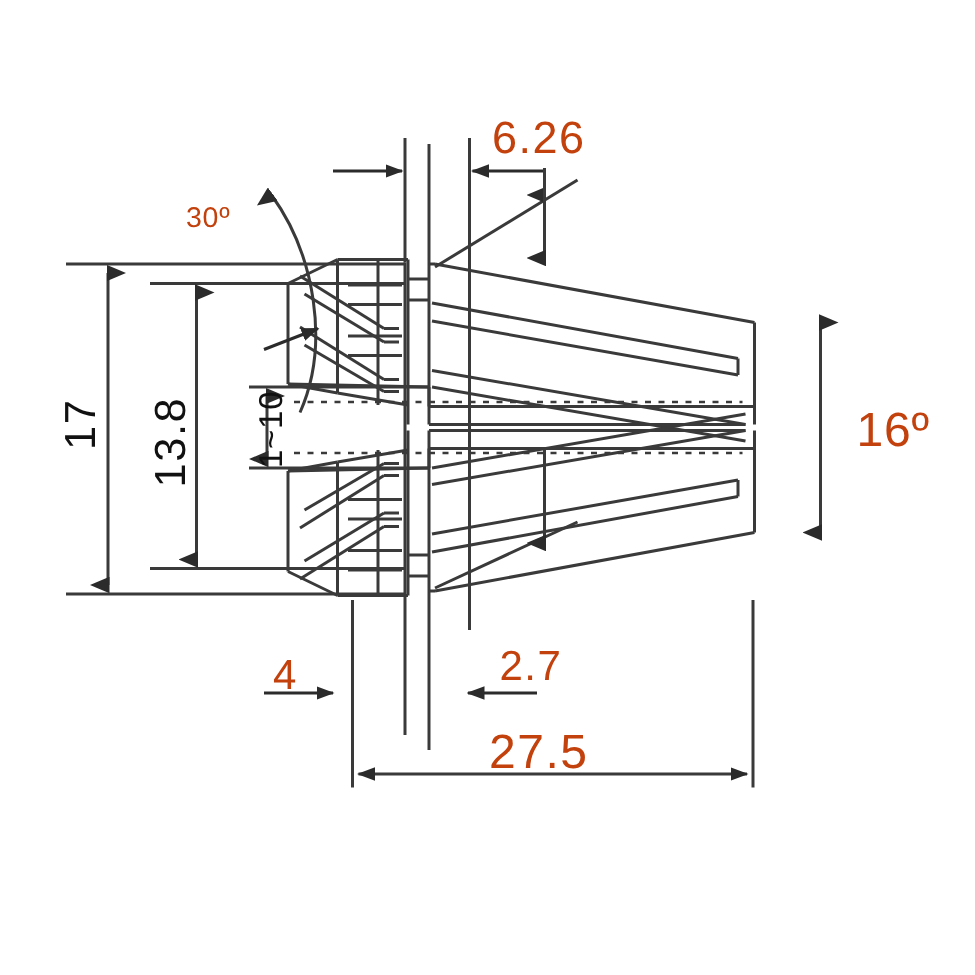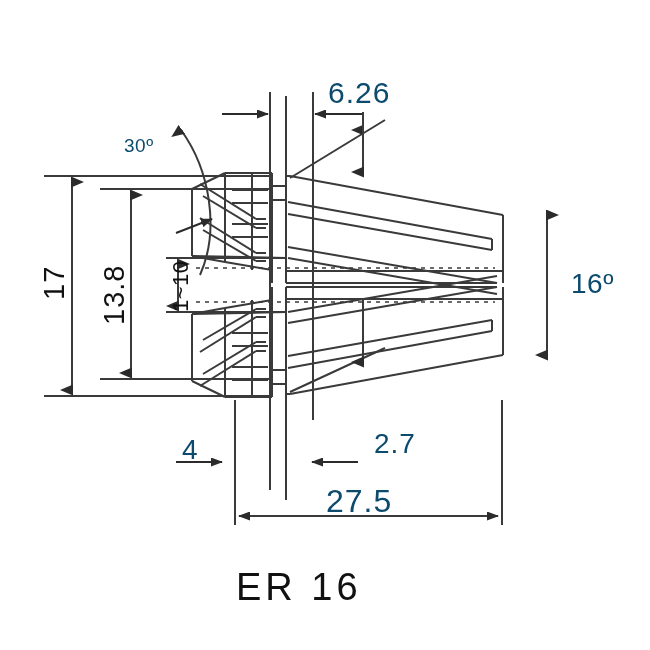--- a/index.html
+++ b/index.html
@@ -17,30 +17,30 @@
   }
   svg.draw {
     position: absolute;
     left: 0;
     top: 0;
     width: 650px;
     height: 650px;
   }
   .lbl {
     position: absolute;
-    color: #0c4a6e;
+    color: #c2410c;
     font-family: "Liberation Sans", sans-serif;
     white-space: nowrap;
     line-height: 1;
   }
   .lbl-626 { left: 328px; top: 78px; font-size: 30px; letter-spacing: 1px; }
   .lbl-30  { left: 124px; top: 136px; font-size: 19px; letter-spacing: 0.5px; }
-  .lbl-16d { left: 571px; top: 270px; font-size: 28px; letter-spacing: 0.5px; }
+  .lbl-16d { left: 571px; top: 270px; font-size: 32px; letter-spacing: 0.5px; }
   .lbl-27  { left: 326px; top: 485px; font-size: 32px; letter-spacing: 1px; }
-  .lbl-27b { left: 333px; top: 430px; font-size: 28px; letter-spacing: 1px; margin-left: 41px; }
+  .lbl-27b { left: 333px; top: 430px; font-size: 28px; letter-spacing: 1px; }
   .lbl-4   { left: 182px; top: 436px; font-size: 28px; }
   .lbl-title { left: 236px; top: 568px; font-size: 38px; letter-spacing: 4px; color: #111; }
 
   .vlbl {
     position: absolute;
     color: #111111;
     font-family: "Liberation Sans", sans-serif;
     white-space: nowrap;
     line-height: 1;
     transform-origin: 0 0;
@@ -254,15 +254,14 @@
   <div class="vlbl lbl-110">1~10</div>
 
   <div class="lbl lbl-16d">16º</div>
 
   <div class="lbl lbl-4">4</div>
 
   <div class="lbl lbl-27b">2.7</div>
 
   <div class="lbl lbl-27">27.5</div>
 
-  <div class="lbl lbl-title">ER 16</div>
 
 </div>
 
 </body></html>

